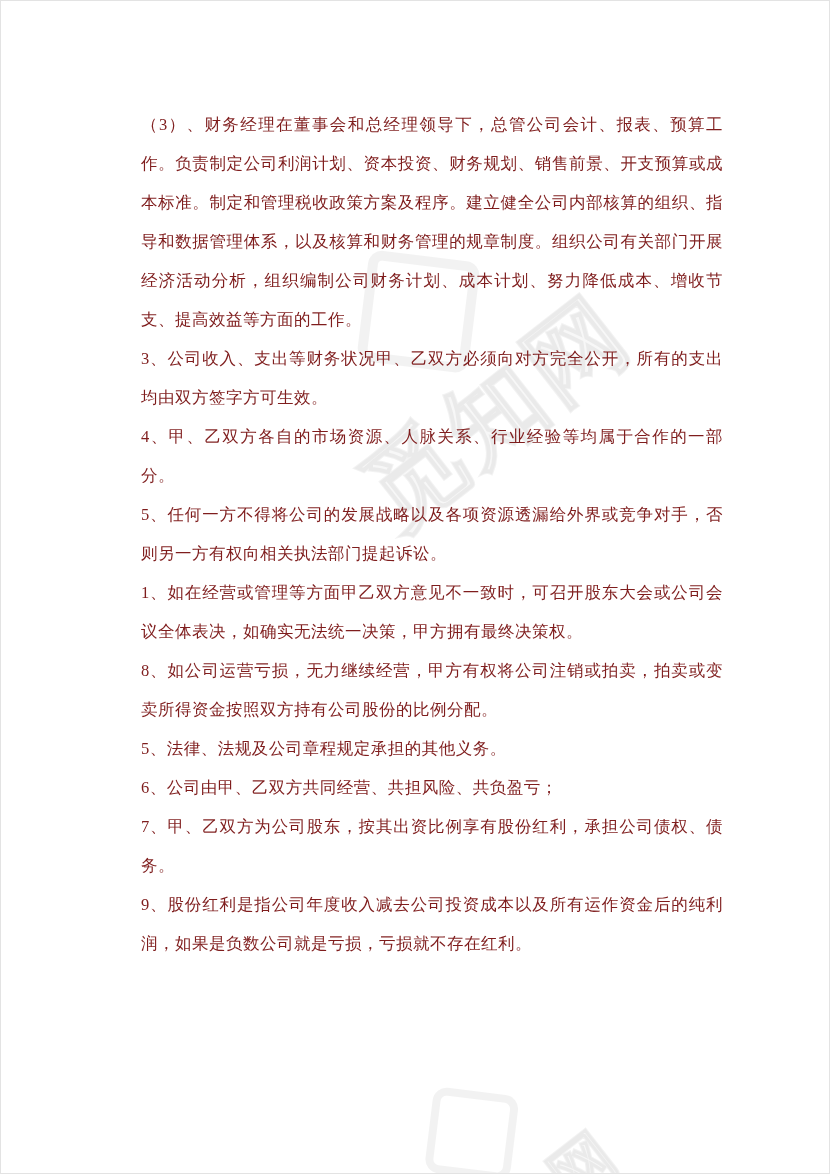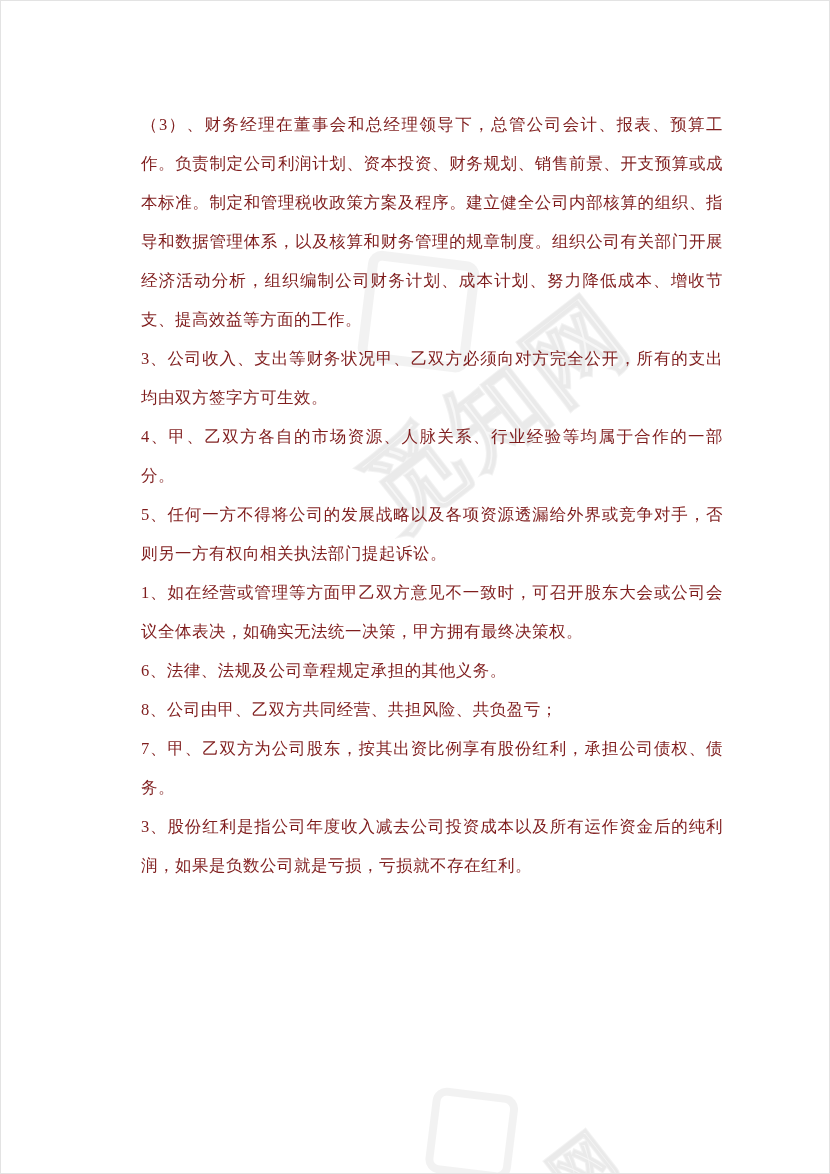--- a/index.html
+++ b/index.html
@@ -94,19 +94,20 @@
     <div class="wm-logo"></div>
     <div class="wm-text">觅知网</div>
   </div>
 
   <div class="doc-body">
     <p>（3）、财务经理在董事会和总经理领导下，总管公司会计、报表、预算工作。负责制定公司利润计划、资本投资、财务规划、销售前景、开支预算或成本标准。制定和管理税收政策方案及程序。建立健全公司内部核算的组织、指导和数据管理体系，以及核算和财务管理的规章制度。组织公司有关部门开展经济活动分析，组织编制公司财务计划、成本计划、努力降低成本、增收节支、提高效益等方面的工作。</p>
     <p>3、公司收入、支出等财务状况甲、乙双方必须向对方完全公开，所有的支出均由双方签字方可生效。</p>
     <p>4、甲、乙双方各自的市场资源、人脉关系、行业经验等均属于合作的一部分。</p>
     <p>5、任何一方不得将公司的发展战略以及各项资源透漏给外界或竞争对手，否则另一方有权向相关执法部门提起诉讼。</p>
     <p>1、如在经营或管理等方面甲乙双方意见不一致时，可召开股东大会或公司会议全体表决，如确实无法统一决策，甲方拥有最终决策权。</p>
-    <p>6、法律、法规及公司章程规定承担的其他义务。</p>
-    <p>8、公司由甲、乙双方共同经营、共担风险、共负盈亏；</p>
+    <p>8、如公司运营亏损，无力继续经营，甲方有权将公司注销或拍卖，拍卖或变卖所得资金按照双方持有公司股份的比例分配。</p>
+    <p>5、法律、法规及公司章程规定承担的其他义务。</p>
+    <p>6、公司由甲、乙双方共同经营、共担风险、共负盈亏；</p>
     <p>7、甲、乙双方为公司股东，按其出资比例享有股份红利，承担公司债权、债务。</p>
-    <p>3、股份红利是指公司年度收入减去公司投资成本以及所有运作资金后的纯利润，如果是负数公司就是亏损，亏损就不存在红利。</p>
+    <p>9、股份红利是指公司年度收入减去公司投资成本以及所有运作资金后的纯利润，如果是负数公司就是亏损，亏损就不存在红利。</p>
   </div>
 
 </div>
 
 </body></html>

